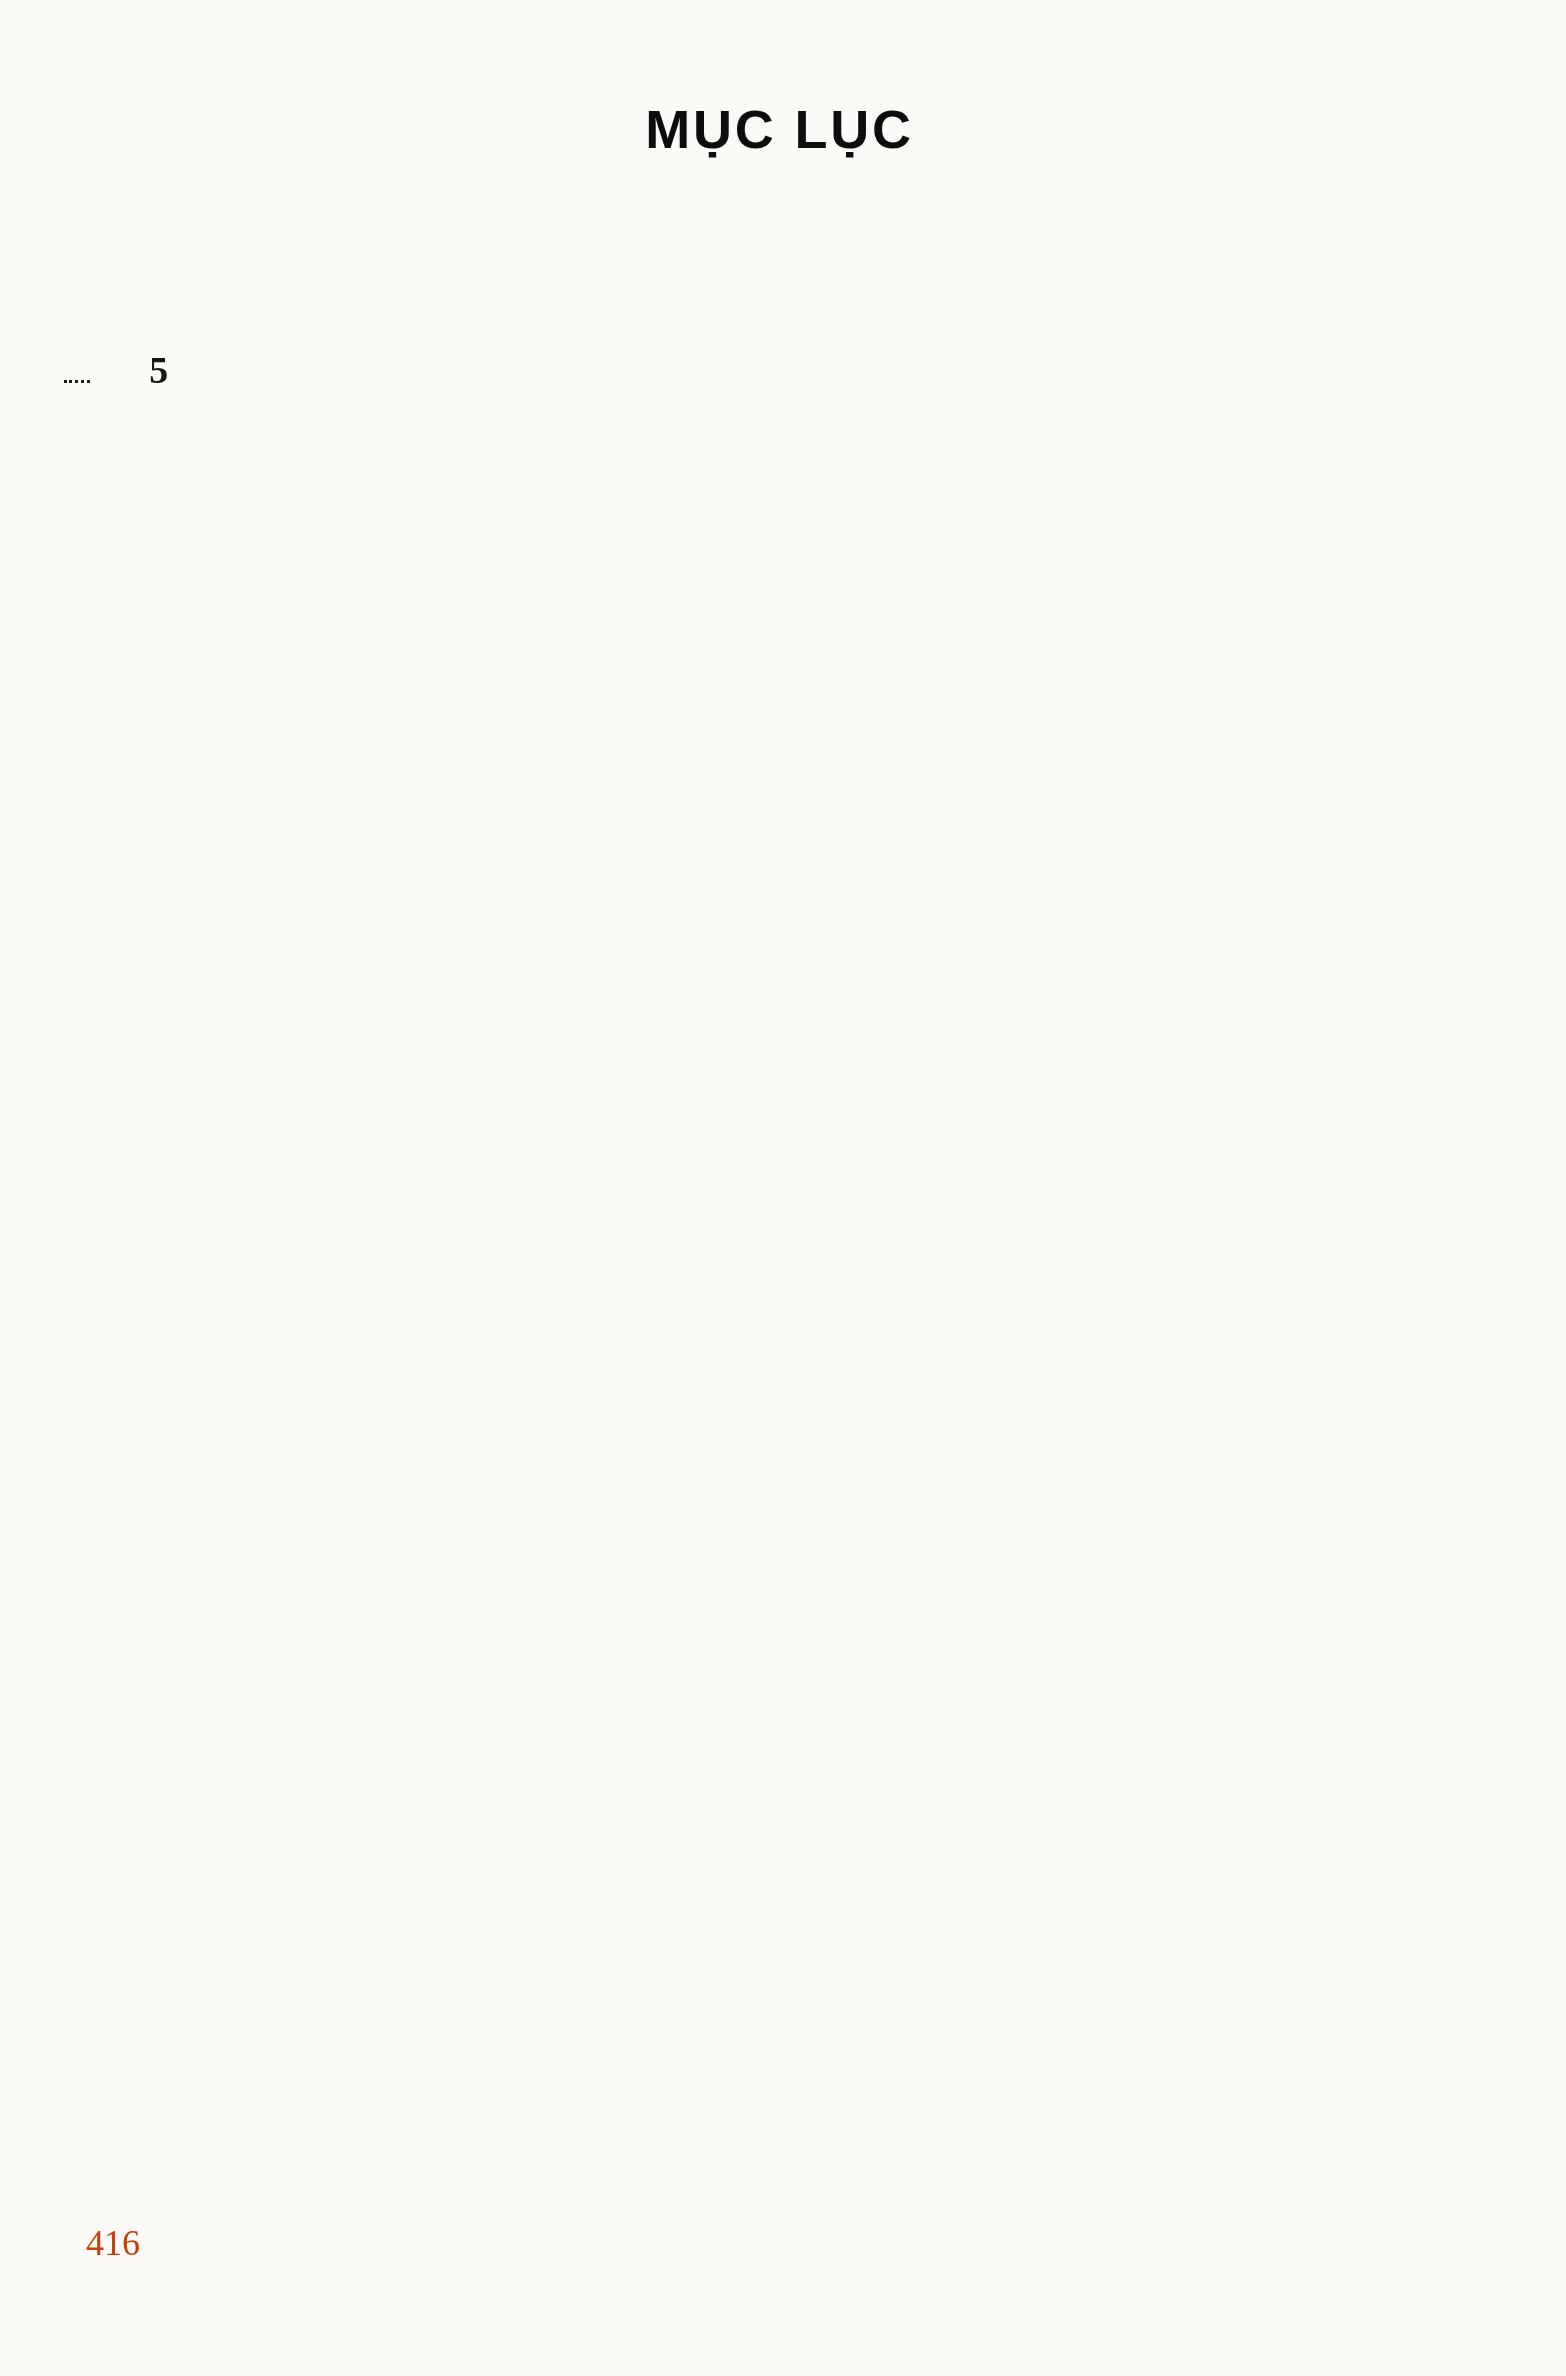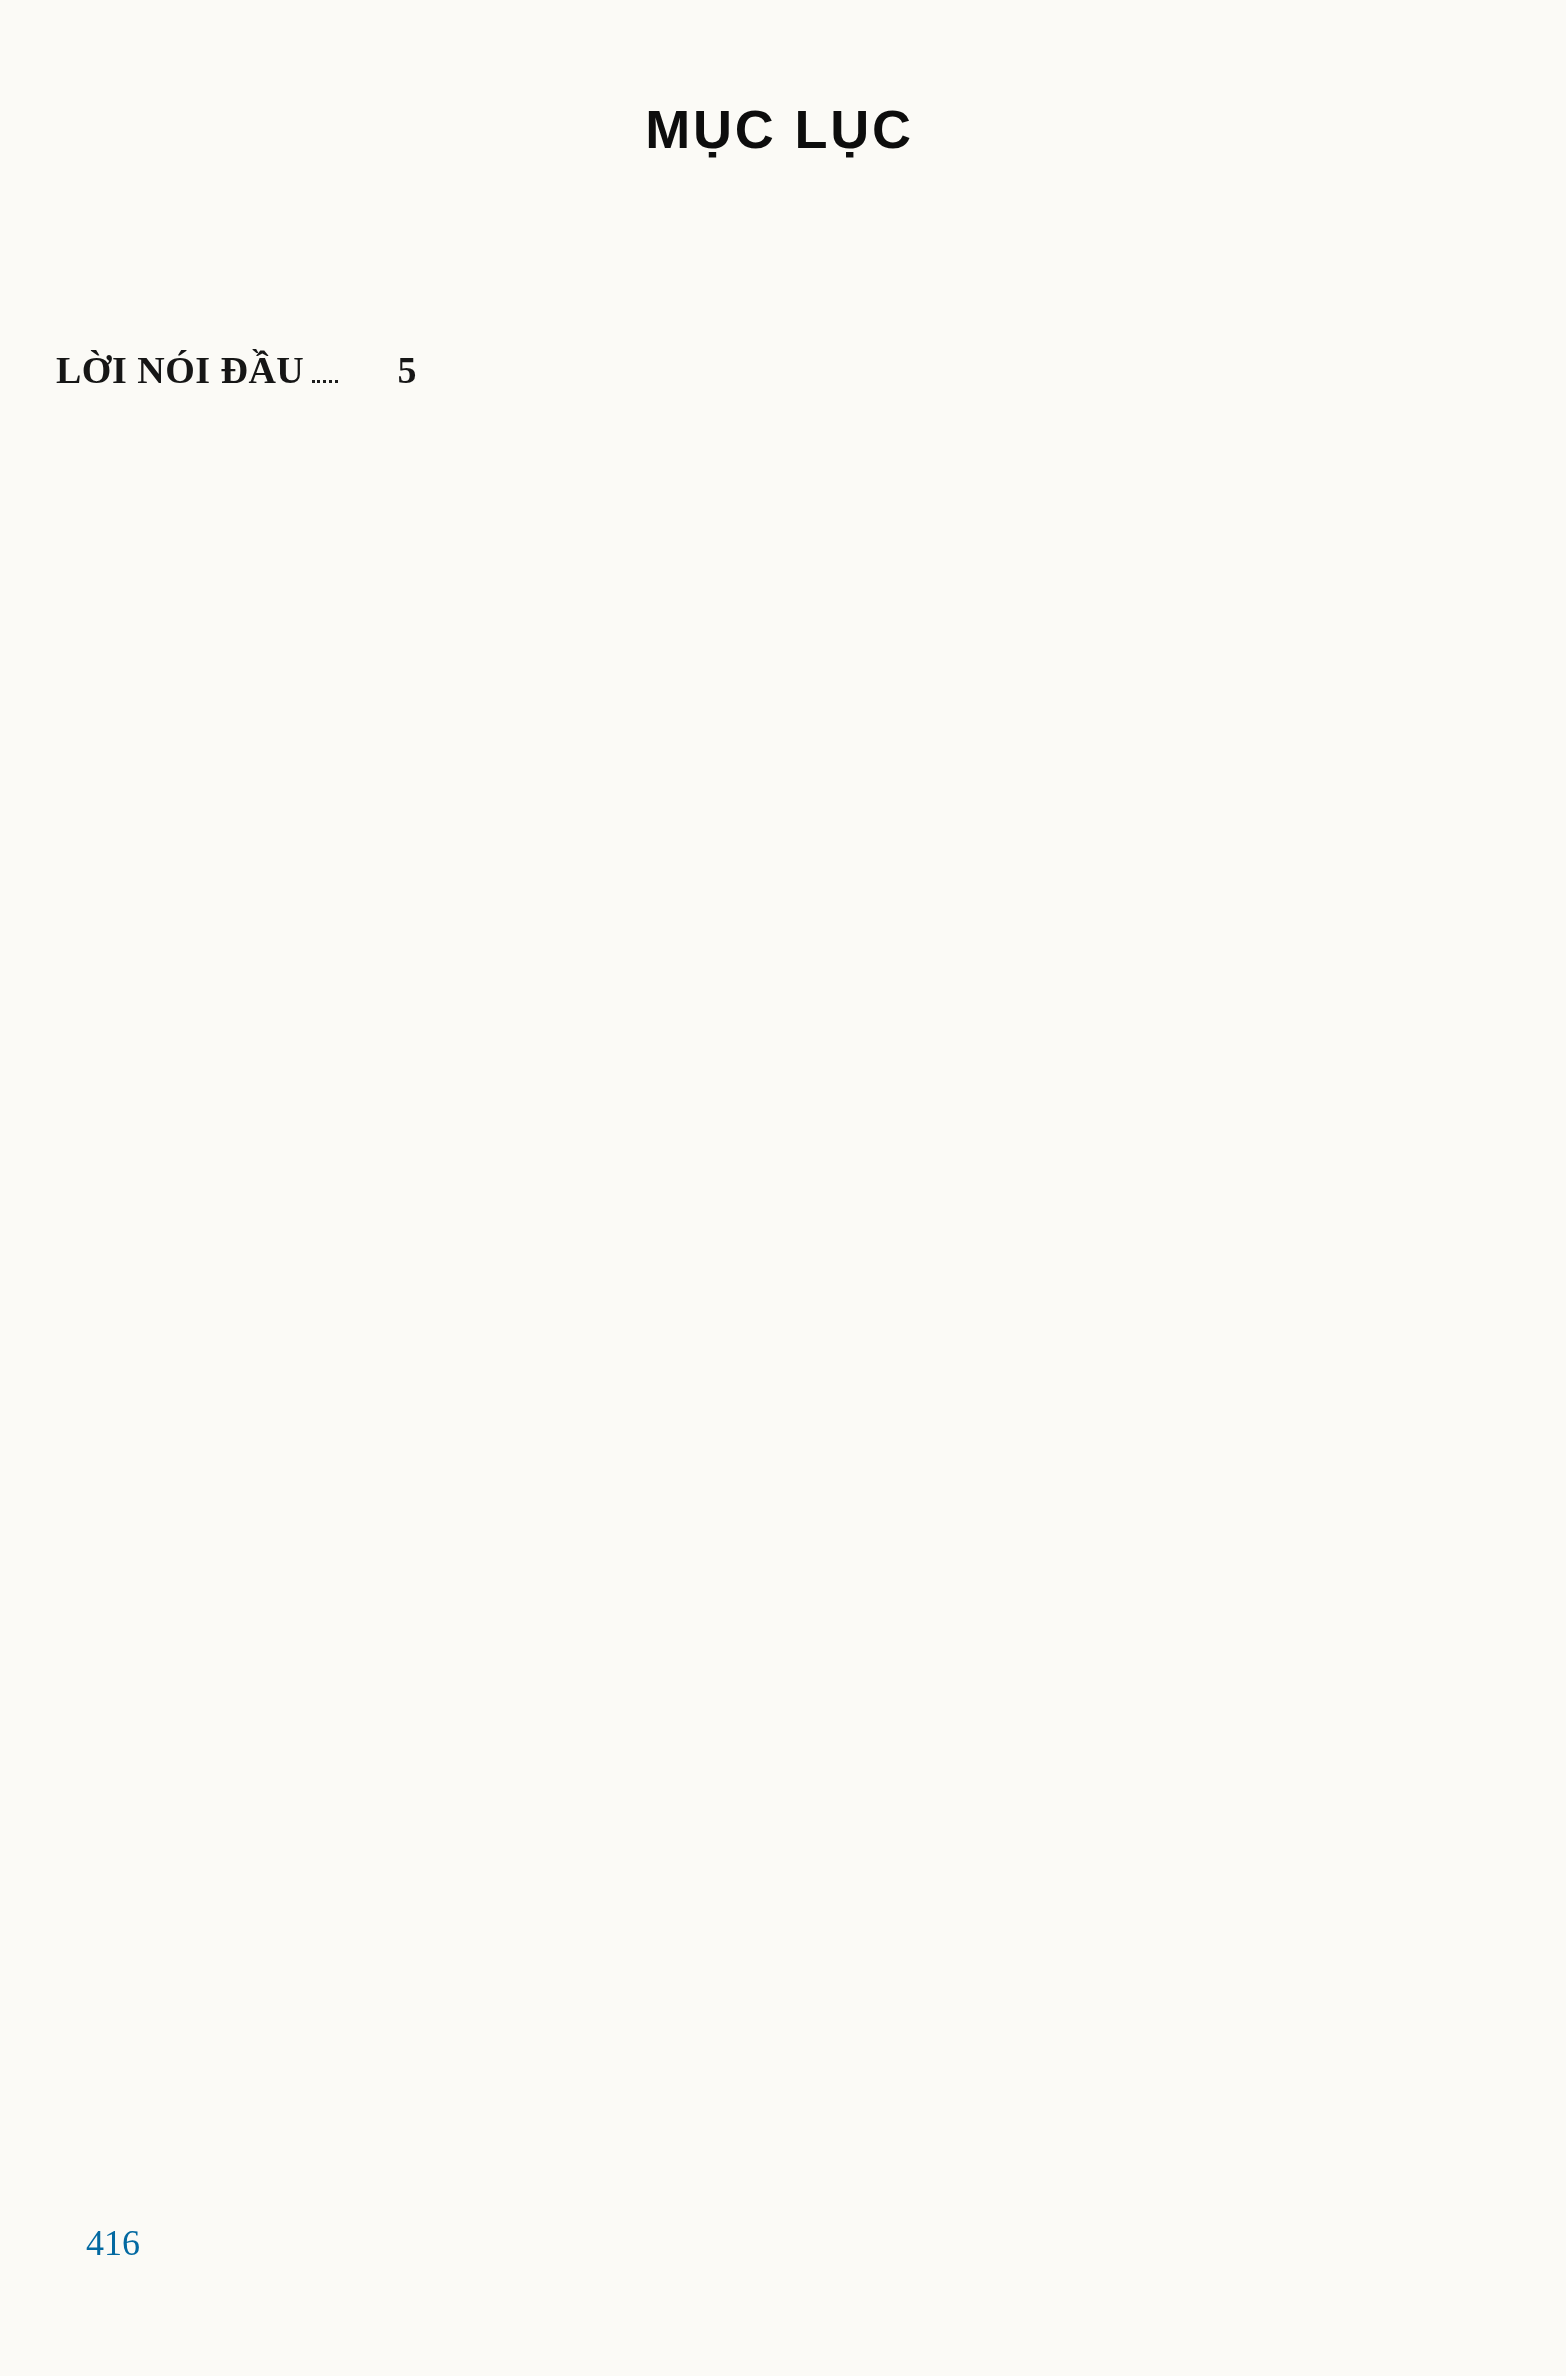--- a/index.html
+++ b/index.html
@@ -45,32 +45,31 @@
     border-bottom: 2.8px dotted #1c1c1c;
   }
   .chapter .leader { border-bottom-width: 3.7px; }
   .row .page { white-space: nowrap; }
 
   .folio {
     position: absolute;
     left: 86px;
     top: 2222px;
     font-size: 36px;
-    color: #0369a1;
+    color: #c2410c;
   }
 </style>
 </head>
 <body>
 
 <div class="page">
   <h1 class="title">MỤC LỤC</h1>
   <div class="toc">
       <div class="entry chapter">
         <div class="row">
-          <span class="text">LỜI NÓI ĐẦU</span>
           <span class="leader"></span>
           <span class="page">5</span>
         </div>
       </div>
     </div>
   <div class="folio">416</div>
 </div>
 
 
 </body></html>

